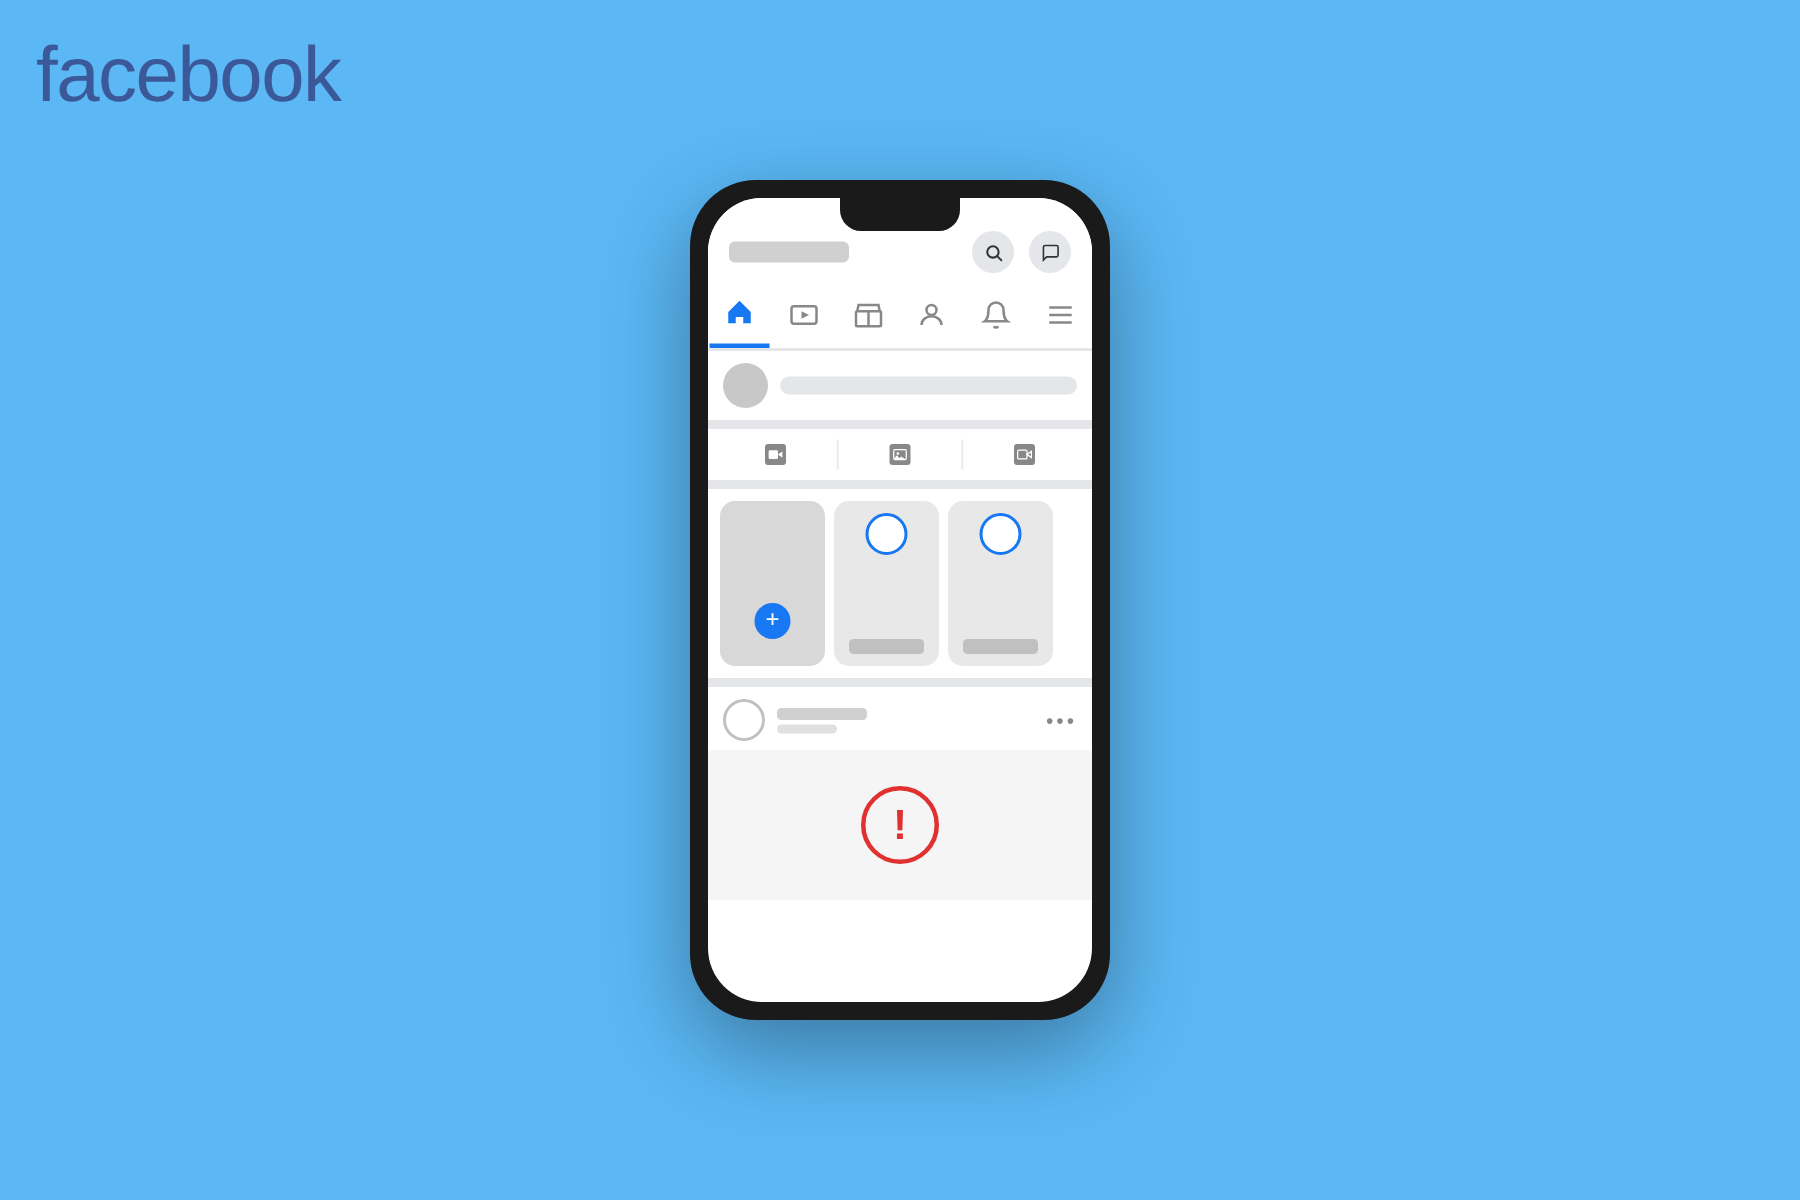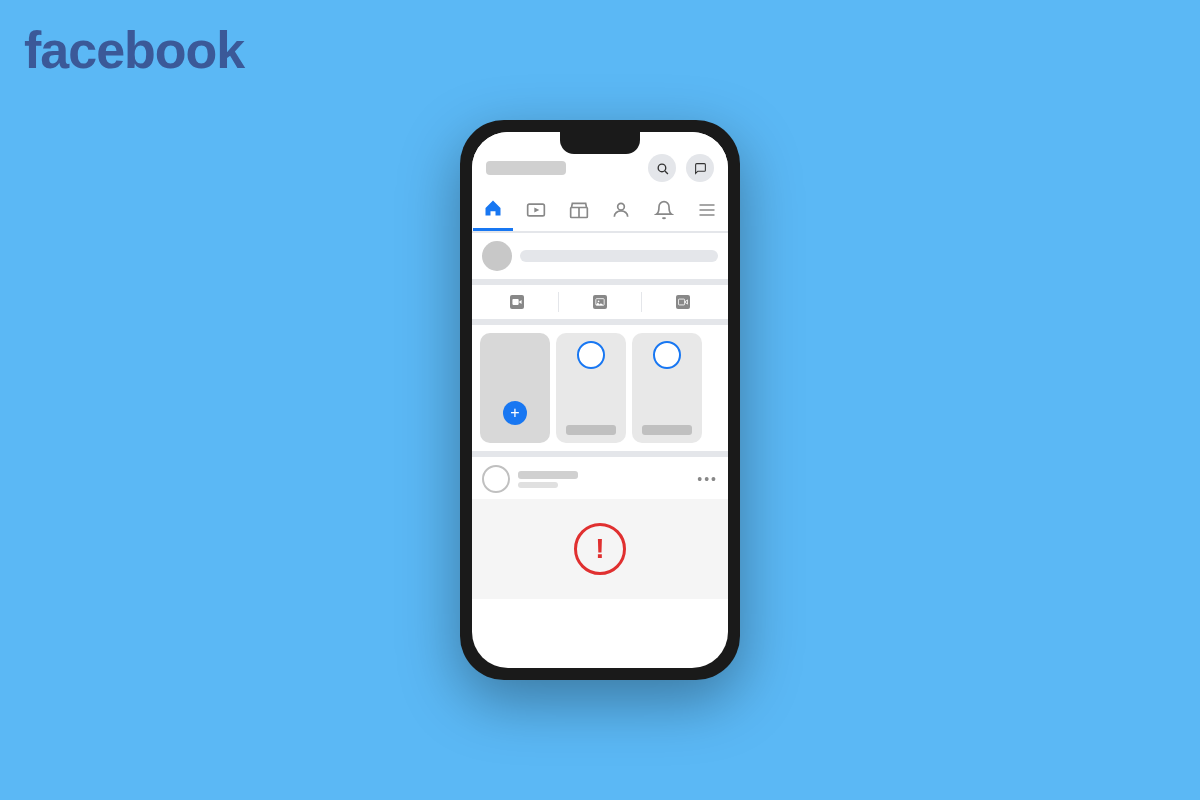--- a/index.html
+++ b/index.html
@@ -12,21 +12,21 @@
       overflow: hidden;
       position: relative;
     }
 
     
     .fb-logo {
       position: absolute;
       top: 20px;
       left: 24px;
       font-size: 52px;
-      font-weight: 700;
+      font-weight: 400;
       color: #3b5998;
       letter-spacing: -1px;
     }
 
     
     .phone-wrapper {
       position: absolute;
       top: 50%;
       left: 50%;
       transform: translate(-50%, -50%);

